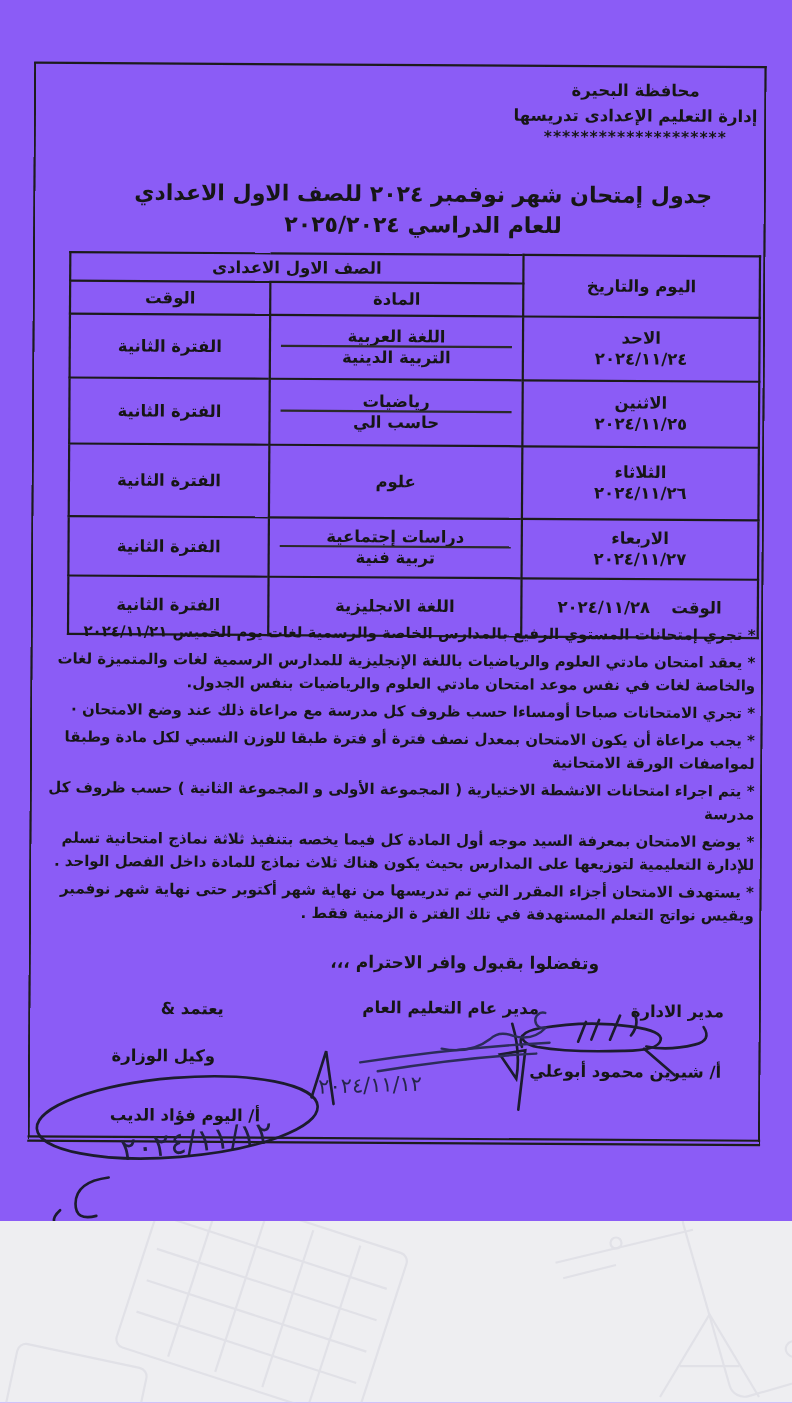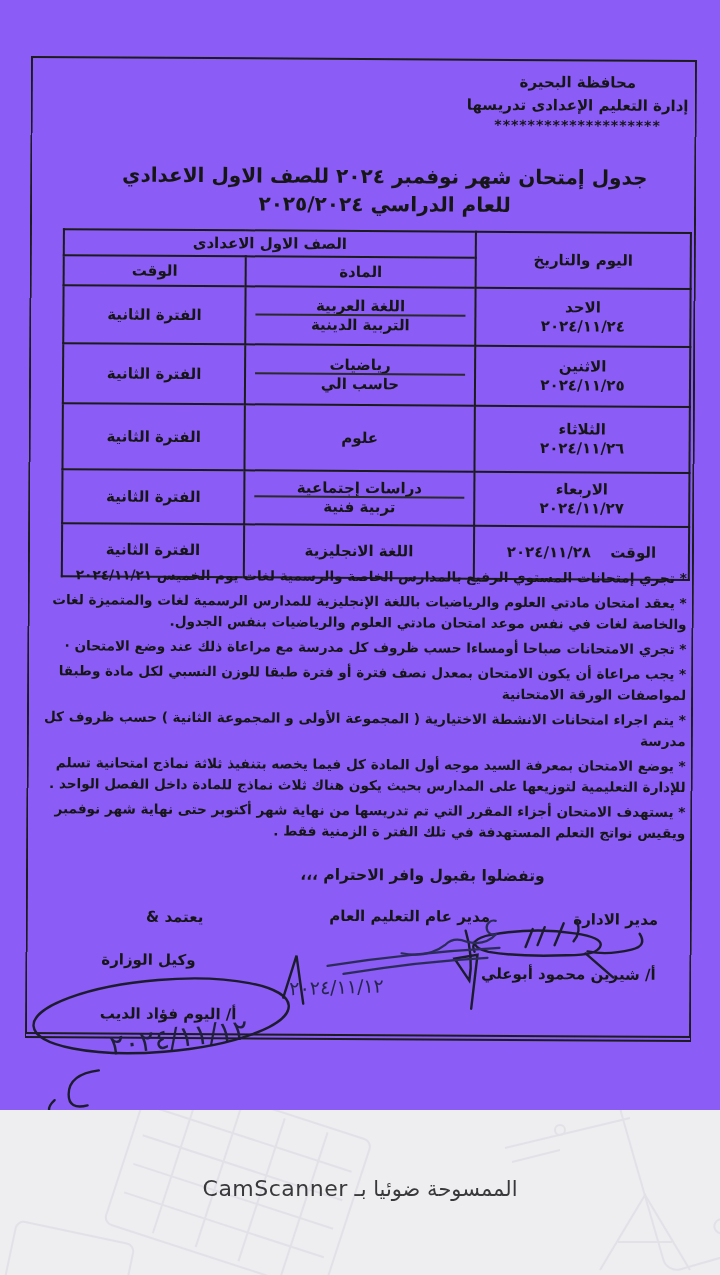--- a/index.html
+++ b/index.html
@@ -219,19 +219,15 @@
         <path d="M600 160 L 645 85 L 690 160"></path>
           <line x1="618" y1="132" x2="672" y2="132"></line>
         <line x1="505" y1="38" x2="630" y2="8"></line>
           <line x1="512" y1="52" x2="560" y2="40"></line>
         <g transform="rotate(12 60 150)">
             <rect x="10" y="120" width="120" height="90" rx="8"></rect>
           </g>
         <circle cx="560" cy="20" r="5"></circle>
       </g>
     </svg>
-    <div class="footer-caption">
-      <span>الممسوحة ضوئيا بـ</span>
-      <span class="brand">CamScanner</span>
-    </div>
   </div>
 
 </div>
 
 </body></html>

